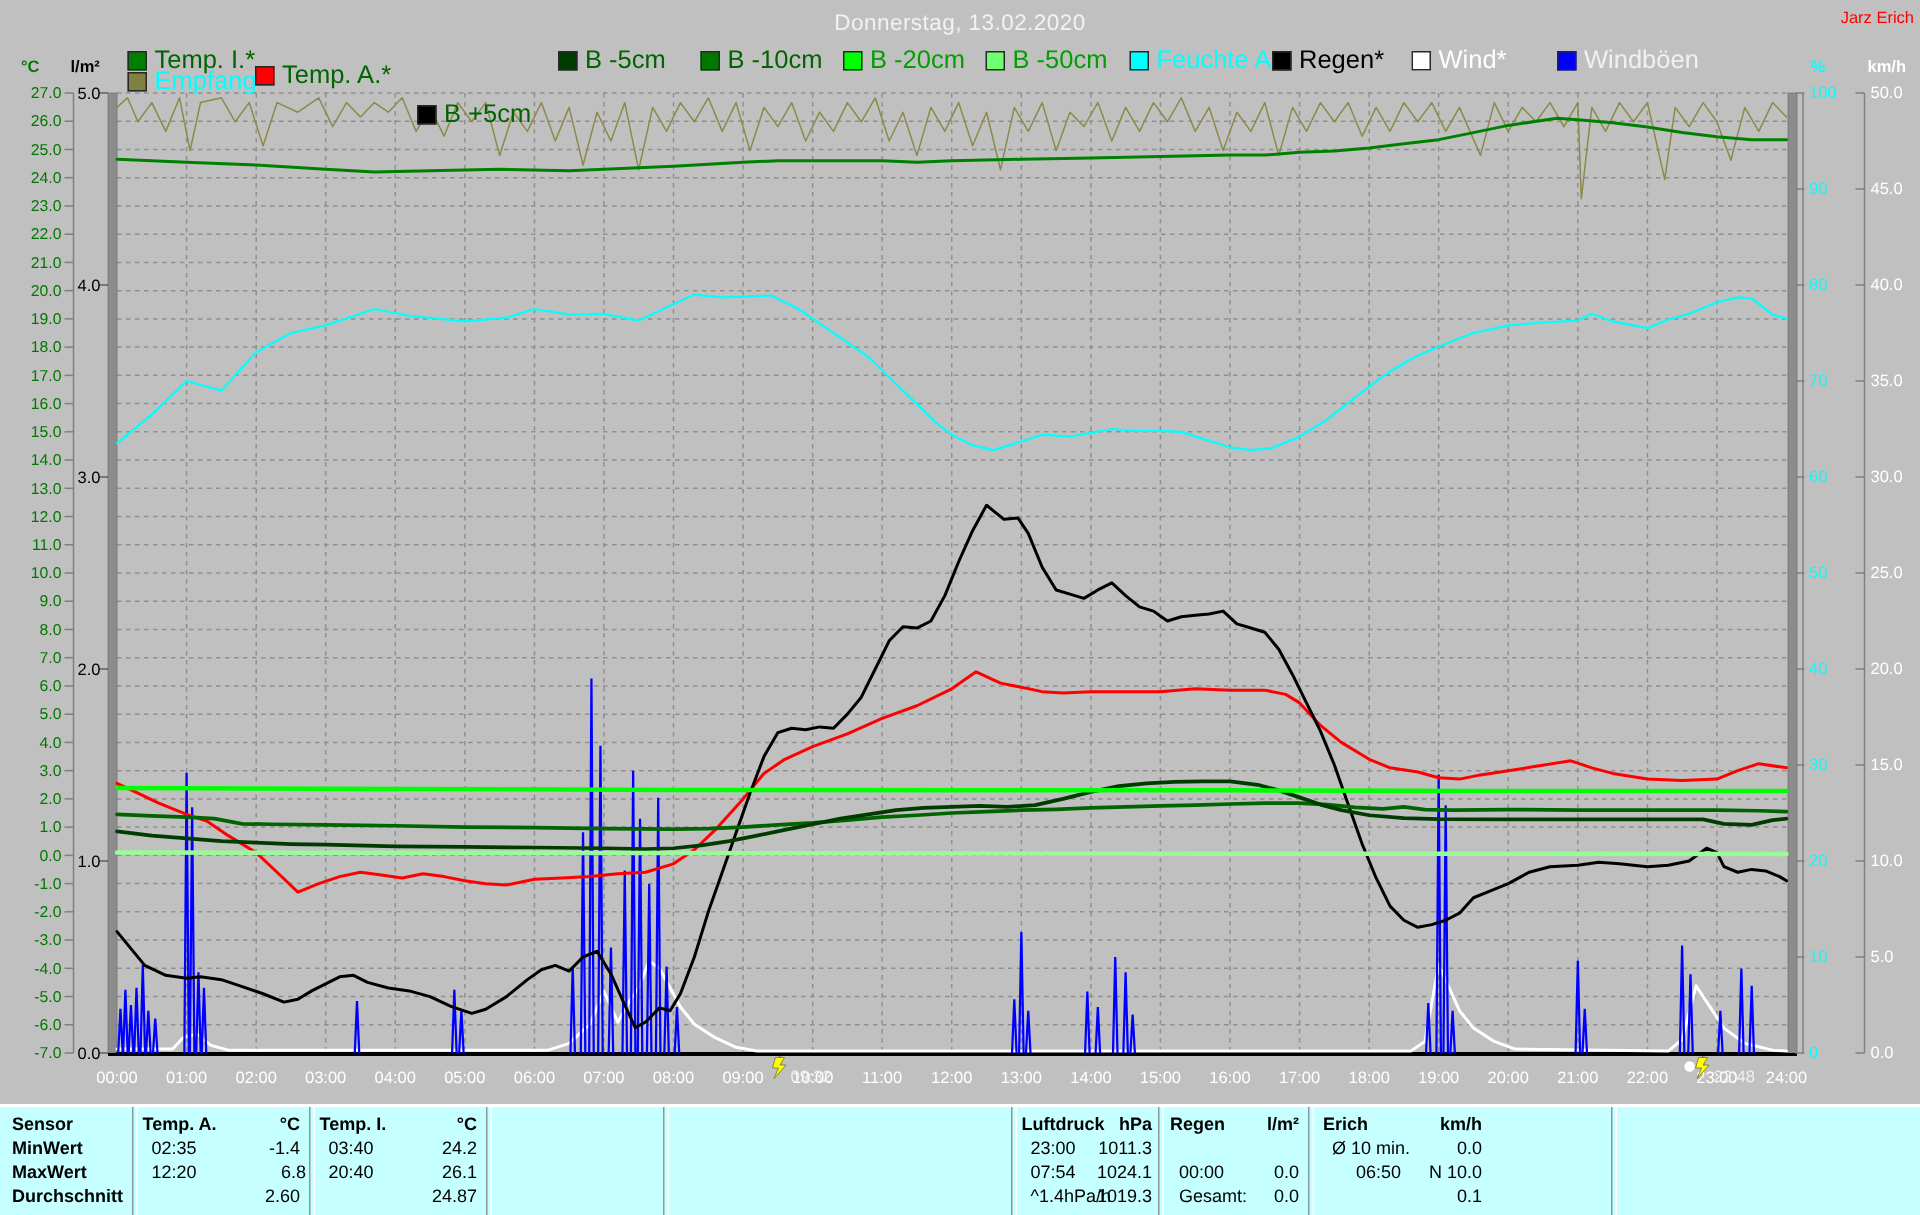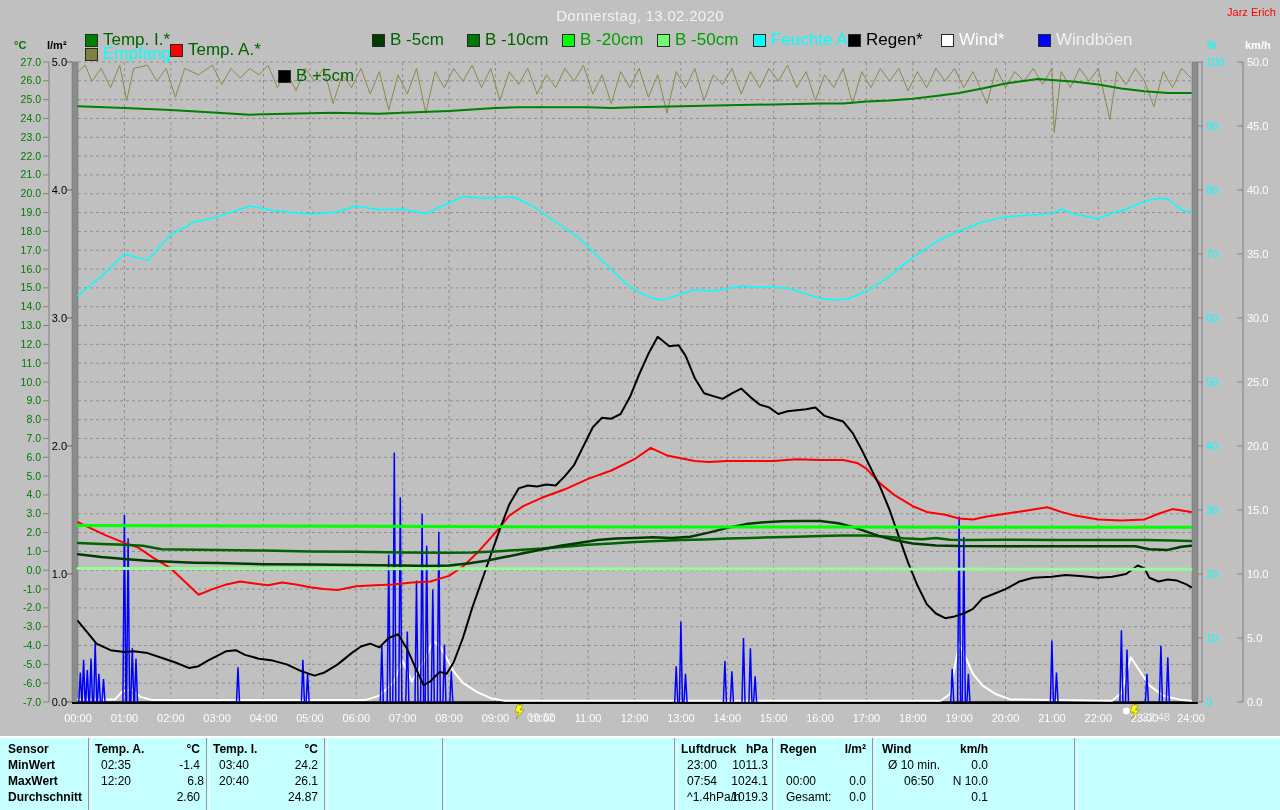--- a/index.html
+++ b/index.html
@@ -322,20 +322,20 @@
     <div class="tcell " style="left: 687px; top: 36px;">07:54</div>
     <div class="tcell tright" style="left: 688px; width: 80px; top: 36px;">1024.1</div>
     <div class="tcell " style="left: 687px; top: 52px;">^1.4hPa/h</div>
     <div class="tcell tright" style="left: 688px; width: 80px; top: 52px;">1019.3</div>
     <div class="tcell tbold" style="left: 780px; top: 4px;">Regen</div>
     <div class="tcell tbold tright" style="left: 786px; width: 80px; top: 4px;">l/m²</div>
     <div class="tcell " style="left: 786px; top: 36px;">00:00</div>
     <div class="tcell tright" style="left: 786px; width: 80px; top: 36px;">0.0</div>
     <div class="tcell " style="left: 786px; top: 52px;">Gesamt:</div>
     <div class="tcell tright" style="left: 786px; width: 80px; top: 52px;">0.0</div>
-    <div class="tcell tbold" style="left: 882px; top: 4px;">Wind</div>
+    <div class="tcell tbold" style="left: 882px; top: 4px;">Erich</div>
     <div class="tcell tbold tright" style="left: 908px; width: 80px; top: 4px;">km/h</div>
     <div class="tcell " style="left: 888px; top: 20px;">Ø 10 min.</div>
     <div class="tcell tright" style="left: 908px; width: 80px; top: 20px;">0.0</div>
     <div class="tcell " style="left: 904px; top: 36px;">06:50</div>
     <div class="tcell tright" style="left: 908px; width: 80px; top: 36px;">N 10.0</div>
     <div class="tcell tright" style="left: 908px; width: 80px; top: 52px;">0.1</div>
   </div>
 
 </body></html>

